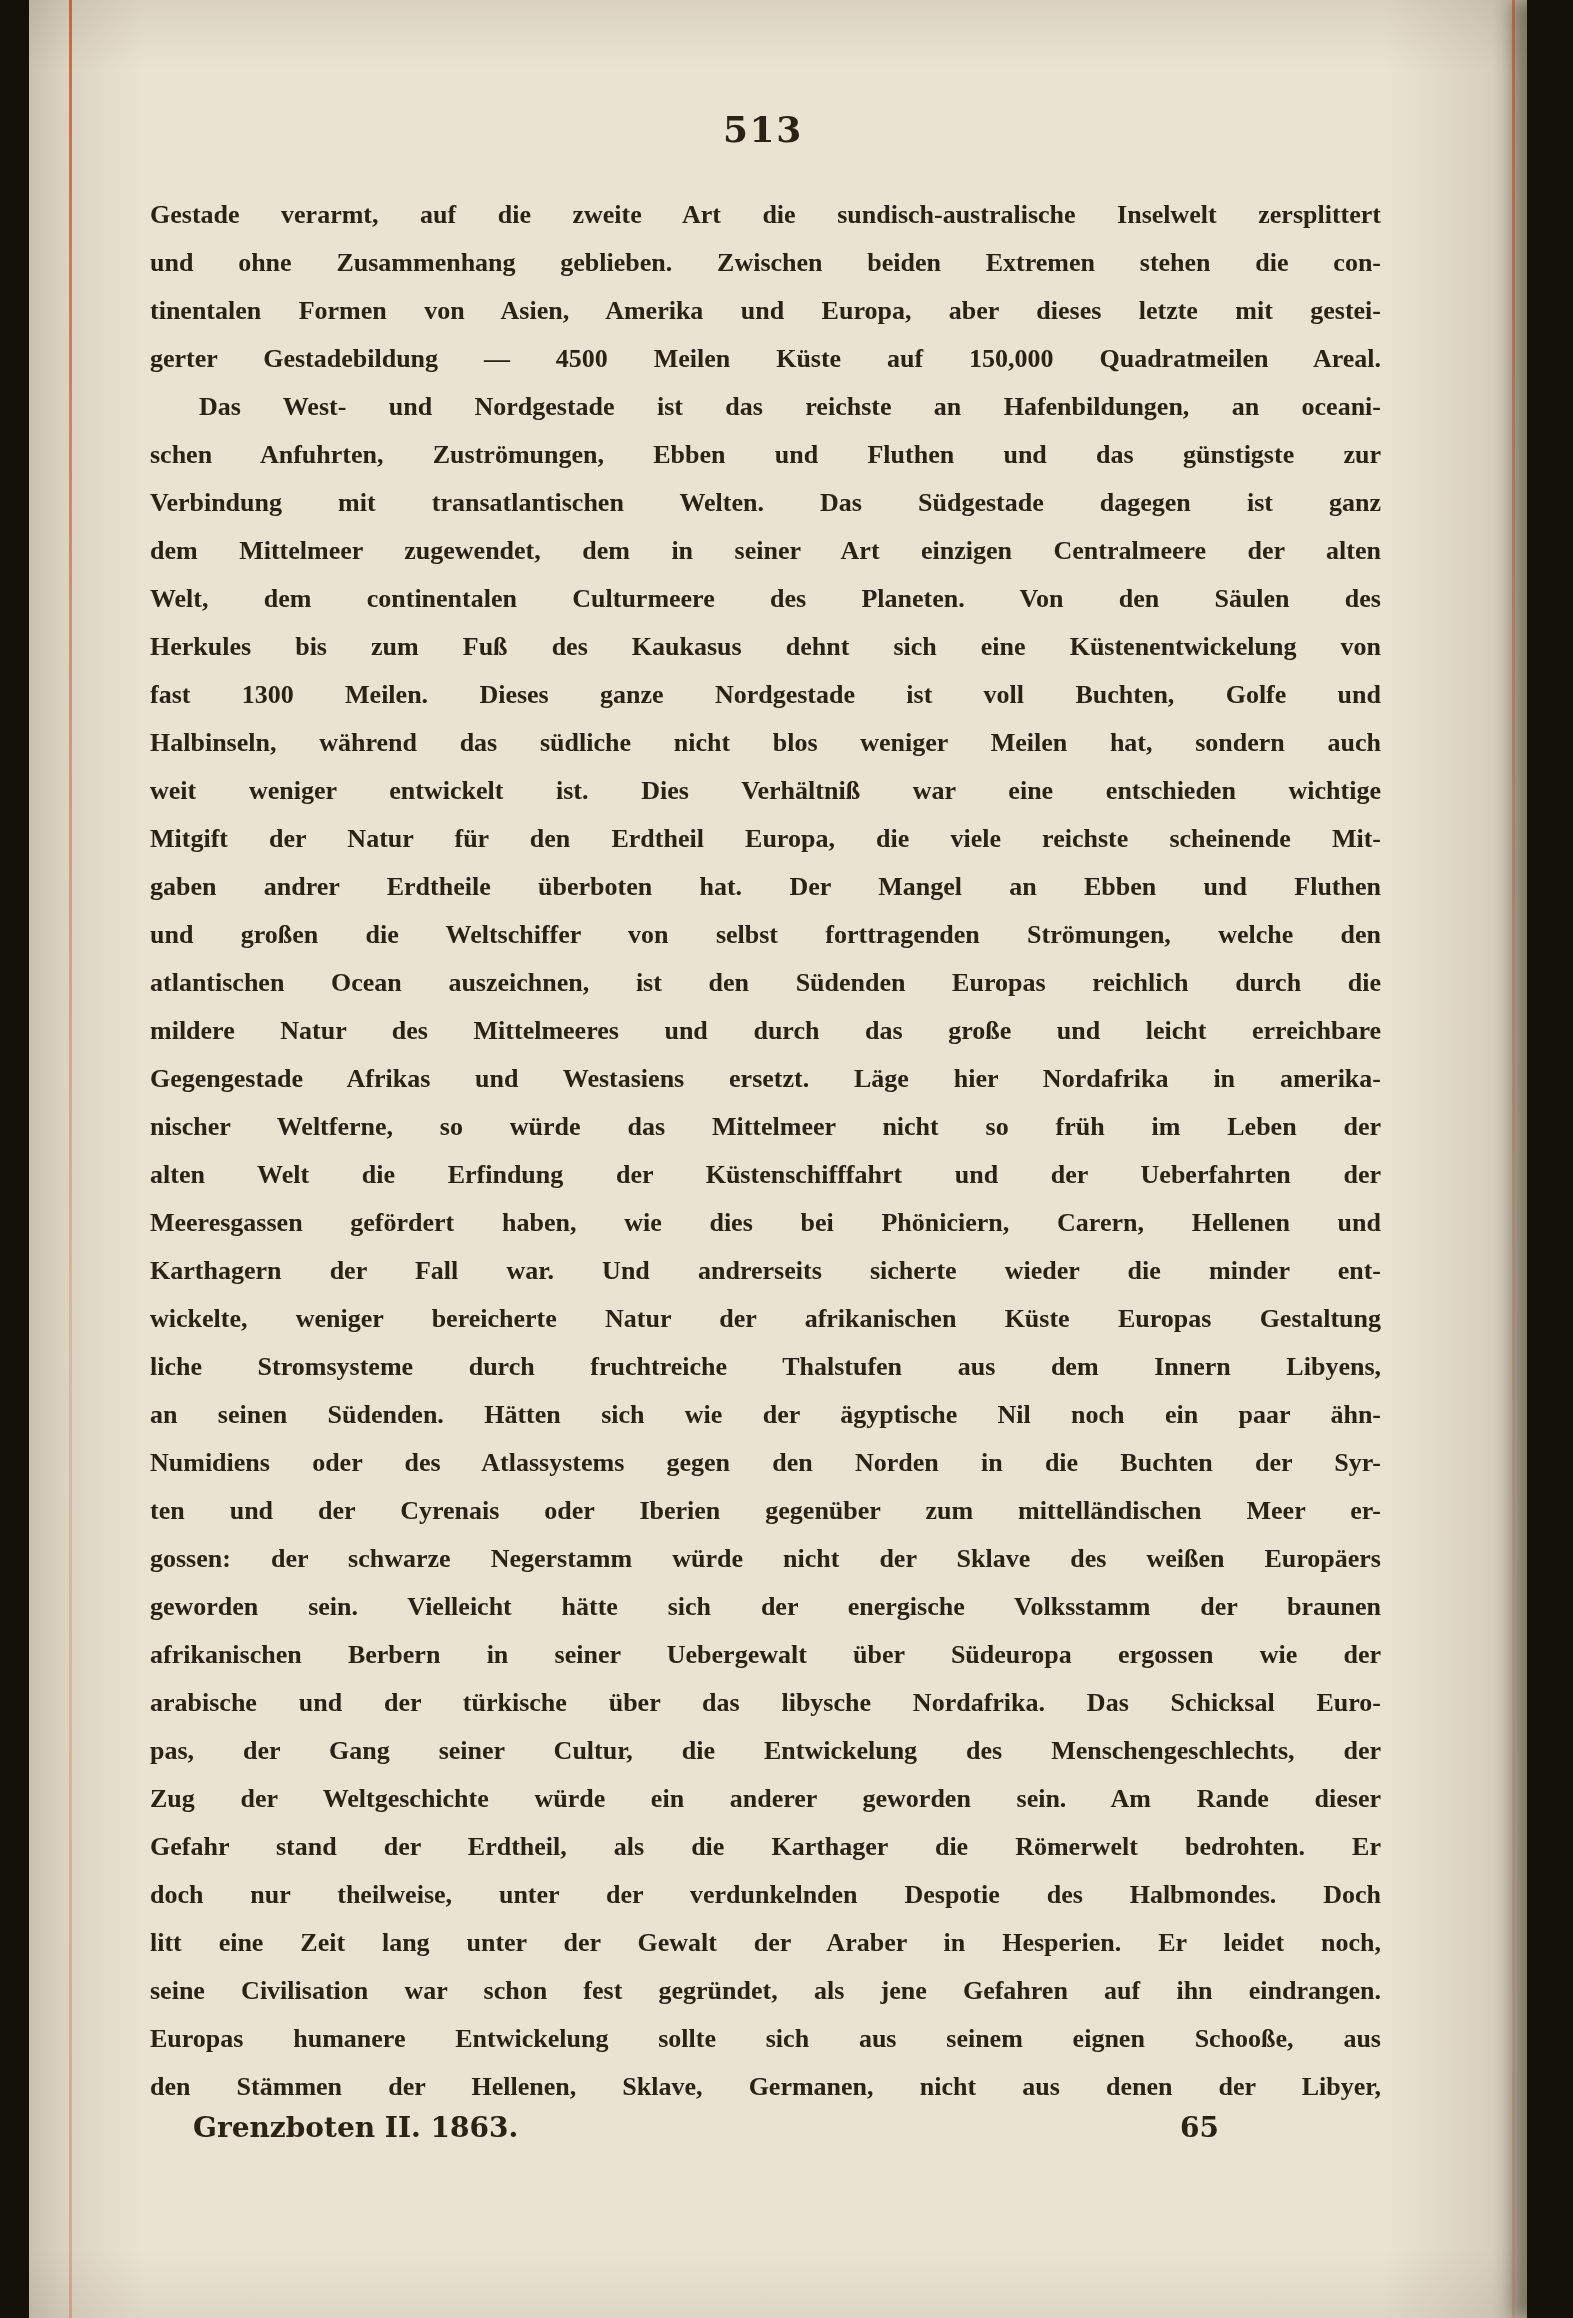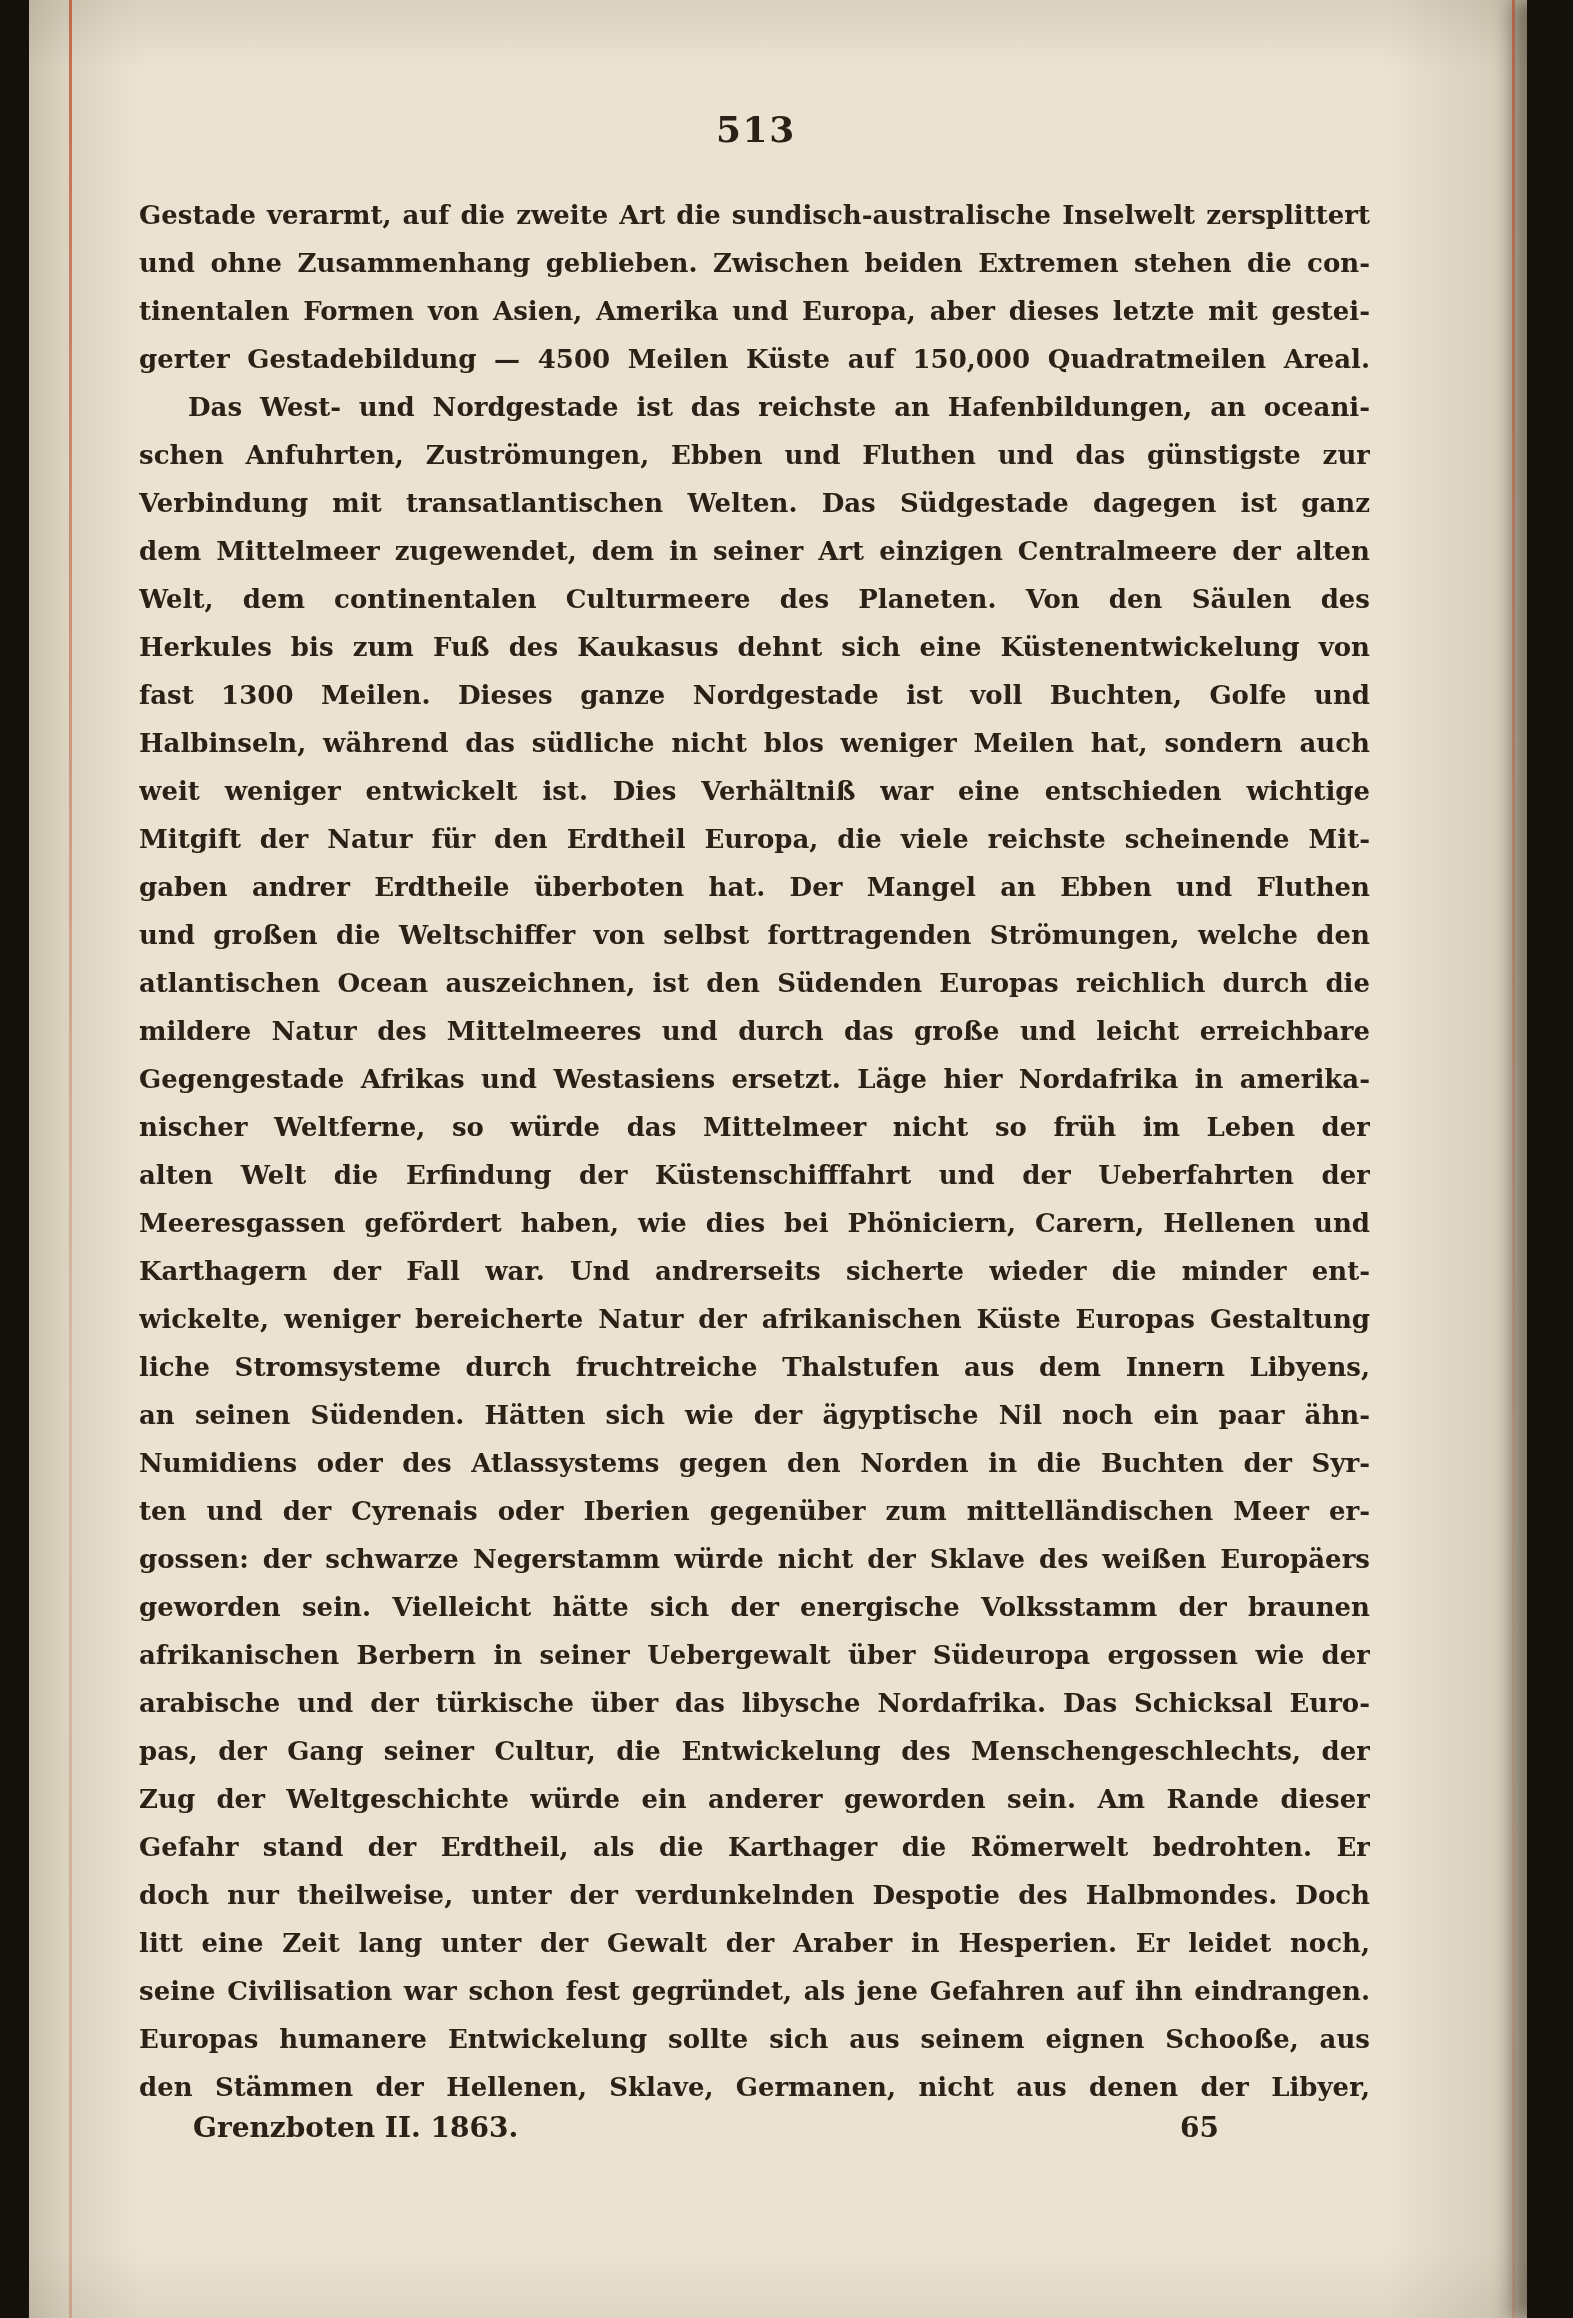--- a/index.html
+++ b/index.html
@@ -44,32 +44,33 @@
     left: 69px;
     background: linear-gradient(180deg, rgba(186,74,38,0.75) 0%, rgba(186,74,38,0.45) 30%, rgba(186,74,38,0.18) 60%, rgba(186,74,38,0.30) 100%);
   }
   .redline-right {
     left: 1512px;
     background: linear-gradient(180deg, rgba(186,74,38,0.65) 0%, rgba(186,74,38,0.35) 35%, rgba(186,74,38,0.12) 70%, rgba(186,74,38,0.22) 100%);
   }
   .pagenum {
     position: absolute;
     top: 108px;
-    left: 3px;
+    left: 10px;
     width: 1506px;
     text-align: center;
     font-size: 36px;
     font-weight: bold;
     letter-spacing: 1.7px;
   }
   .textblock {
     position: absolute;
-    left: 139px;
+    left: 150px;
     top: 191px;
     width: 1231px;
+    font-family: Liberation Serif, serif;
   }
   .line {
     height: 48px;
     line-height: 48px;
     font-size: 26px;
     font-weight: bold;
     text-align: justify;
     text-align-last: justify;
     overflow: hidden;
     white-space: nowrap;

